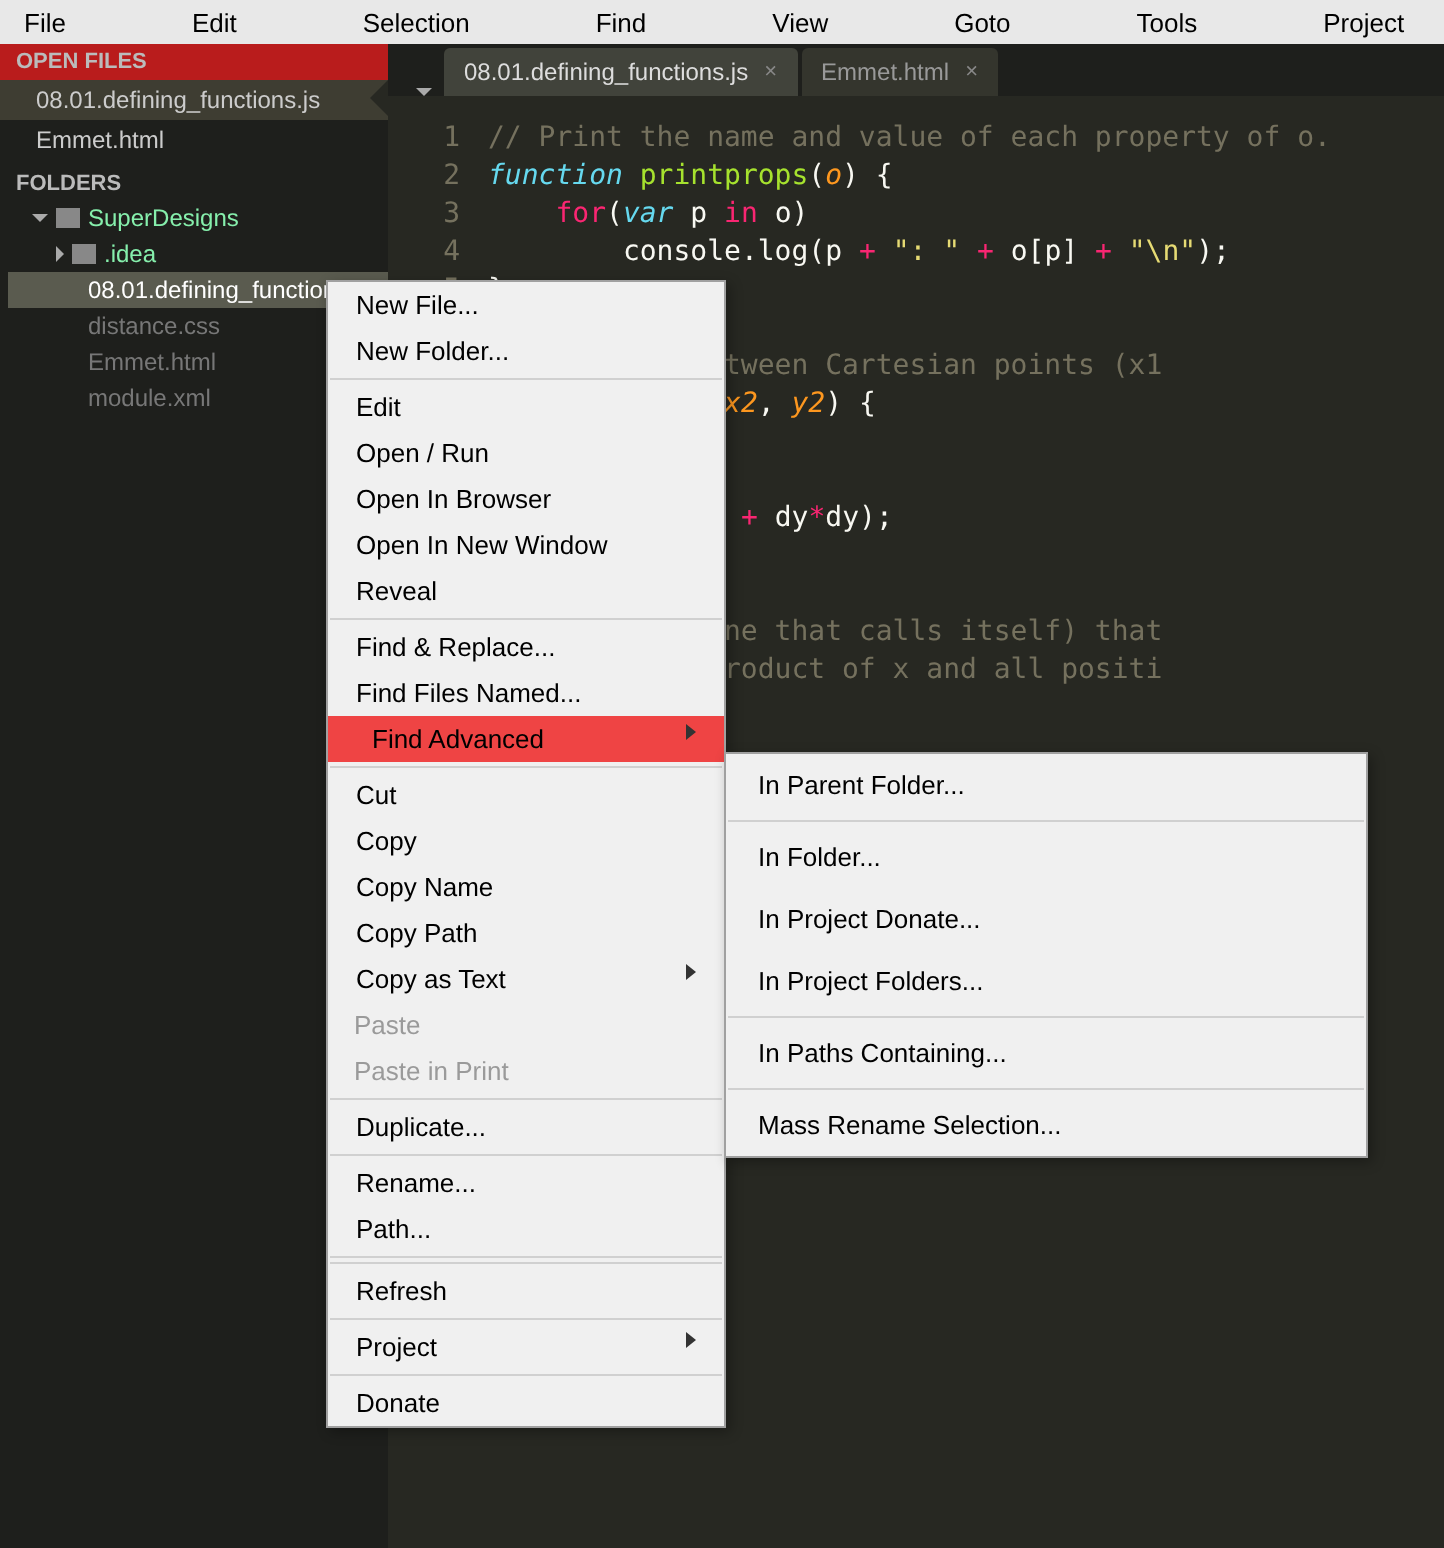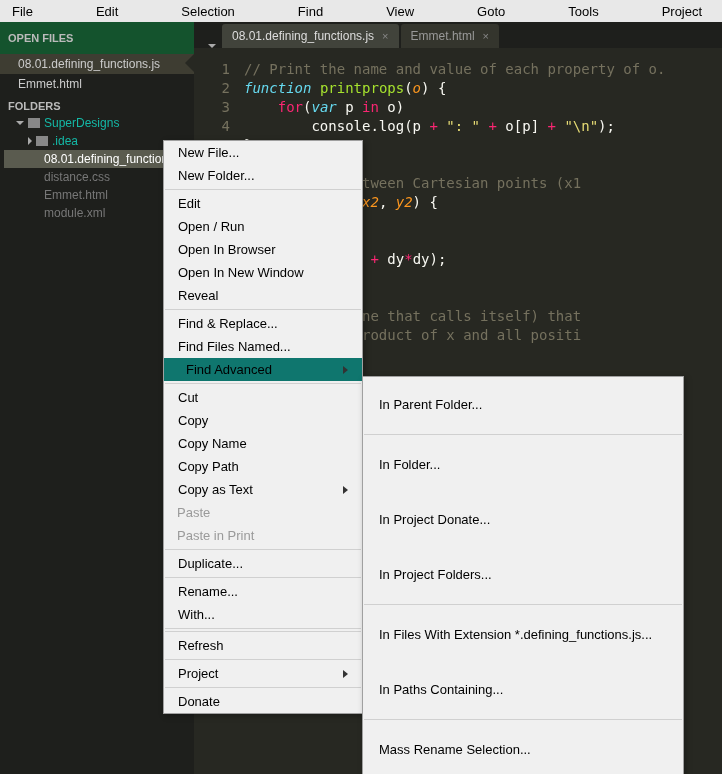--- a/index.html
+++ b/index.html
@@ -1,51 +1,51 @@
 <!DOCTYPE html>
 <html><head>
 <meta charset="utf-8">
 <style>
 * { margin:0; padding:0; box-sizing:border-box; }
 body { width:722px; height:774px; background:#272822; font-family:"Segoe UI",Arial,sans-serif; font-size:12px; color:#ccc; overflow:hidden; position:relative; }
 .menubar { height:22px; background:#e8e8e8; display:flex; align-items:center; padding:0 4px; color:#000; font-size:13px;gap:47px; }
 .menubar span { padding:2px 8px; cursor:default; }
-.open-files-hdr { background:#14532d; height:32px; padding:0 8px; font-weight:bold; color:#bbb; font-size:11px; display:flex; align-items:center; }
+.open-files-hdr { background:#b91c1c; height:18px; padding:0 8px; font-weight:bold; color:#bbb; font-size:11px; display:flex; align-items:center; }
 .sidebar { position:absolute; left:0; top:22px; width:194px; height:752px; background:#1e1f1c; }
 .file-item { padding:3px 8px 3px 18px; color:#ccc; font-size:12px; }
 .file-item.sel { background:#3e3d32; position:relative; }
 .file-item.sel::before { content:""; position:absolute; right:0; top:0; width:0; height:0; border-top:9px solid transparent; border-bottom:9px solid transparent; border-right:9px solid #272822; }
 .folders-hdr { padding:6px 8px 2px; font-weight:bold; color:#bbb; font-size:11px; }
 .tree { padding-left:4px; }
-.tree-row { padding:2px 4px 2px 12px; color:#14b8a6; font-size:12px; display:flex; align-items:center; gap:4px; }
+.tree-row { padding:2px 4px 2px 12px; color:#86efac; font-size:12px; display:flex; align-items:center; gap:4px; }
 .tree-row.d1 { padding-left:24px; }
 .tree-row.d2 { padding-left:40px; }
 .tree-row.sel { background:#5a5b4f; color:#fff; }
 .tree-row.dim { color:#777; }
 .caret { display:inline-block; width:0; height:0; border-top:4px solid #aaa; border-left:4px solid transparent; border-right:4px solid transparent; }
 .caret.closed { border-left:4px solid #aaa; border-top:4px solid transparent; border-bottom:4px solid transparent; border-right:none; }
 .folder-ico { width:12px; height:10px; background:#888; display:inline-block; }
 .editor { position:absolute; left:194px; top:22px; right:0; height:752px; }
 .tabbar { height:26px; background:#1e1f1c; display:flex; align-items:flex-end; padding-left:10px; gap:2px; }
 .tab { height:24px; padding:0 10px; display:flex; align-items:center; gap:8px; background:#41433b; color:#ddd; font-size:12px; border-radius:3px 3px 0 0; }
 .tab.inactive { background:#34352d; color:#999; }
 .tab-x { color:#888; font-size:11px; }
 .tab-caret { width:0; height:0; border-top:4px solid #aaa; border-left:4px solid transparent; border-right:4px solid transparent; margin:0 4px; }
 .gutter { position:absolute; left:0; top:26px; width:46px; text-align:right; padding-top:12px; }
 .gutter div { color:#75715e; font:14px Consolas,monospace; padding-right:10px; line-height:19px; }
 .code { position:absolute; left:50px; top:26px; right:0; padding-top:12px; font:14px Consolas,monospace; line-height:19px; white-space:pre; color:#f8f8f2; }
 .c-com { color:#75715e; } .c-key { color:#66d9ef; font-style:italic; } .c-red { color:#f92672; } .c-fn { color:#a6e22e; } .c-arg { color:#fd971f; font-style:italic; } .c-str { color:#e6db74; } .c-num { color:#ae81ff; }
 .ctx { position:absolute; left:163px; top:140px; width:200px; background:#f0f0f0; border:1px solid #a0a0a0; color:#000; font-size:13px; box-shadow:2px 2px 6px rgba(0,0,0,0.3); }
-.ctx-item { padding:4px 14px; display:flex; justify-content:space-between; align-items:center; }
+.ctx-item { padding:4px 14px; display:flex; justify-content:space-between; }
 .ctx-item.disabled { color:#9a9a9a;padding-left:13px; }
-.ctx-item.hl { background:#0f766e;padding-left:22px; }
+.ctx-item.hl { background:#ef4444;padding-left:22px; }
 .ctx-sep { height:1px; background:#d0d0d0; margin:2px 1px; }
 .sub-arrow { width:0; height:0; border-left:5px solid #333; border-top:4px solid transparent; border-bottom:4px solid transparent; }
 .submenu { position:absolute; left:362px; top:376px; width:322px; background:#f0f0f0; border:1px solid #a0a0a0; color:#000; font-size:13px; box-shadow:2px 2px 6px rgba(0,0,0,0.3); }
-.submenu .ctx-item { padding:20px 16px; }
+.submenu .ctx-item { padding:8px 16px; }
 </style>
 </head>
 <body>
 
 <div class="menubar">
   <span>File</span>
   <span>Edit</span>
   <span>Selection</span>
   <span>Find</span>
   <span>View</span>
@@ -185,21 +185,21 @@
     </div>
   <div class="ctx-sep"></div>
   <div class="ctx-item">
       <span>Duplicate...</span>
     </div>
   <div class="ctx-sep"></div>
   <div class="ctx-item">
       <span>Rename...</span>
     </div>
   <div class="ctx-item">
-      <span>With...</span>
+      <span>Path...</span>
     </div>
   <div class="ctx-sep"></div>
   <div class="ctx-sep"></div>
   <div class="ctx-item">
       <span>Refresh</span>
     </div>
   <div class="ctx-sep"></div>
   <div class="ctx-item">
       <span>Project</span>
       <span class="sub-arrow"></span>
@@ -219,22 +219,19 @@
       <span>In Folder...</span>
     </div>
   <div class="ctx-item">
       <span>In Project Donate...</span>
     </div>
   <div class="ctx-item">
       <span>In Project Folders...</span>
     </div>
   <div class="ctx-sep"></div>
   <div class="ctx-item">
-      <span>In Files With Extension *.defining_functions.js...</span>
-    </div>
-  <div class="ctx-item">
       <span>In Paths Containing...</span>
     </div>
   <div class="ctx-sep"></div>
   <div class="ctx-item">
       <span>Mass Rename Selection...</span>
     </div>
 </div>
 
 </body></html>

